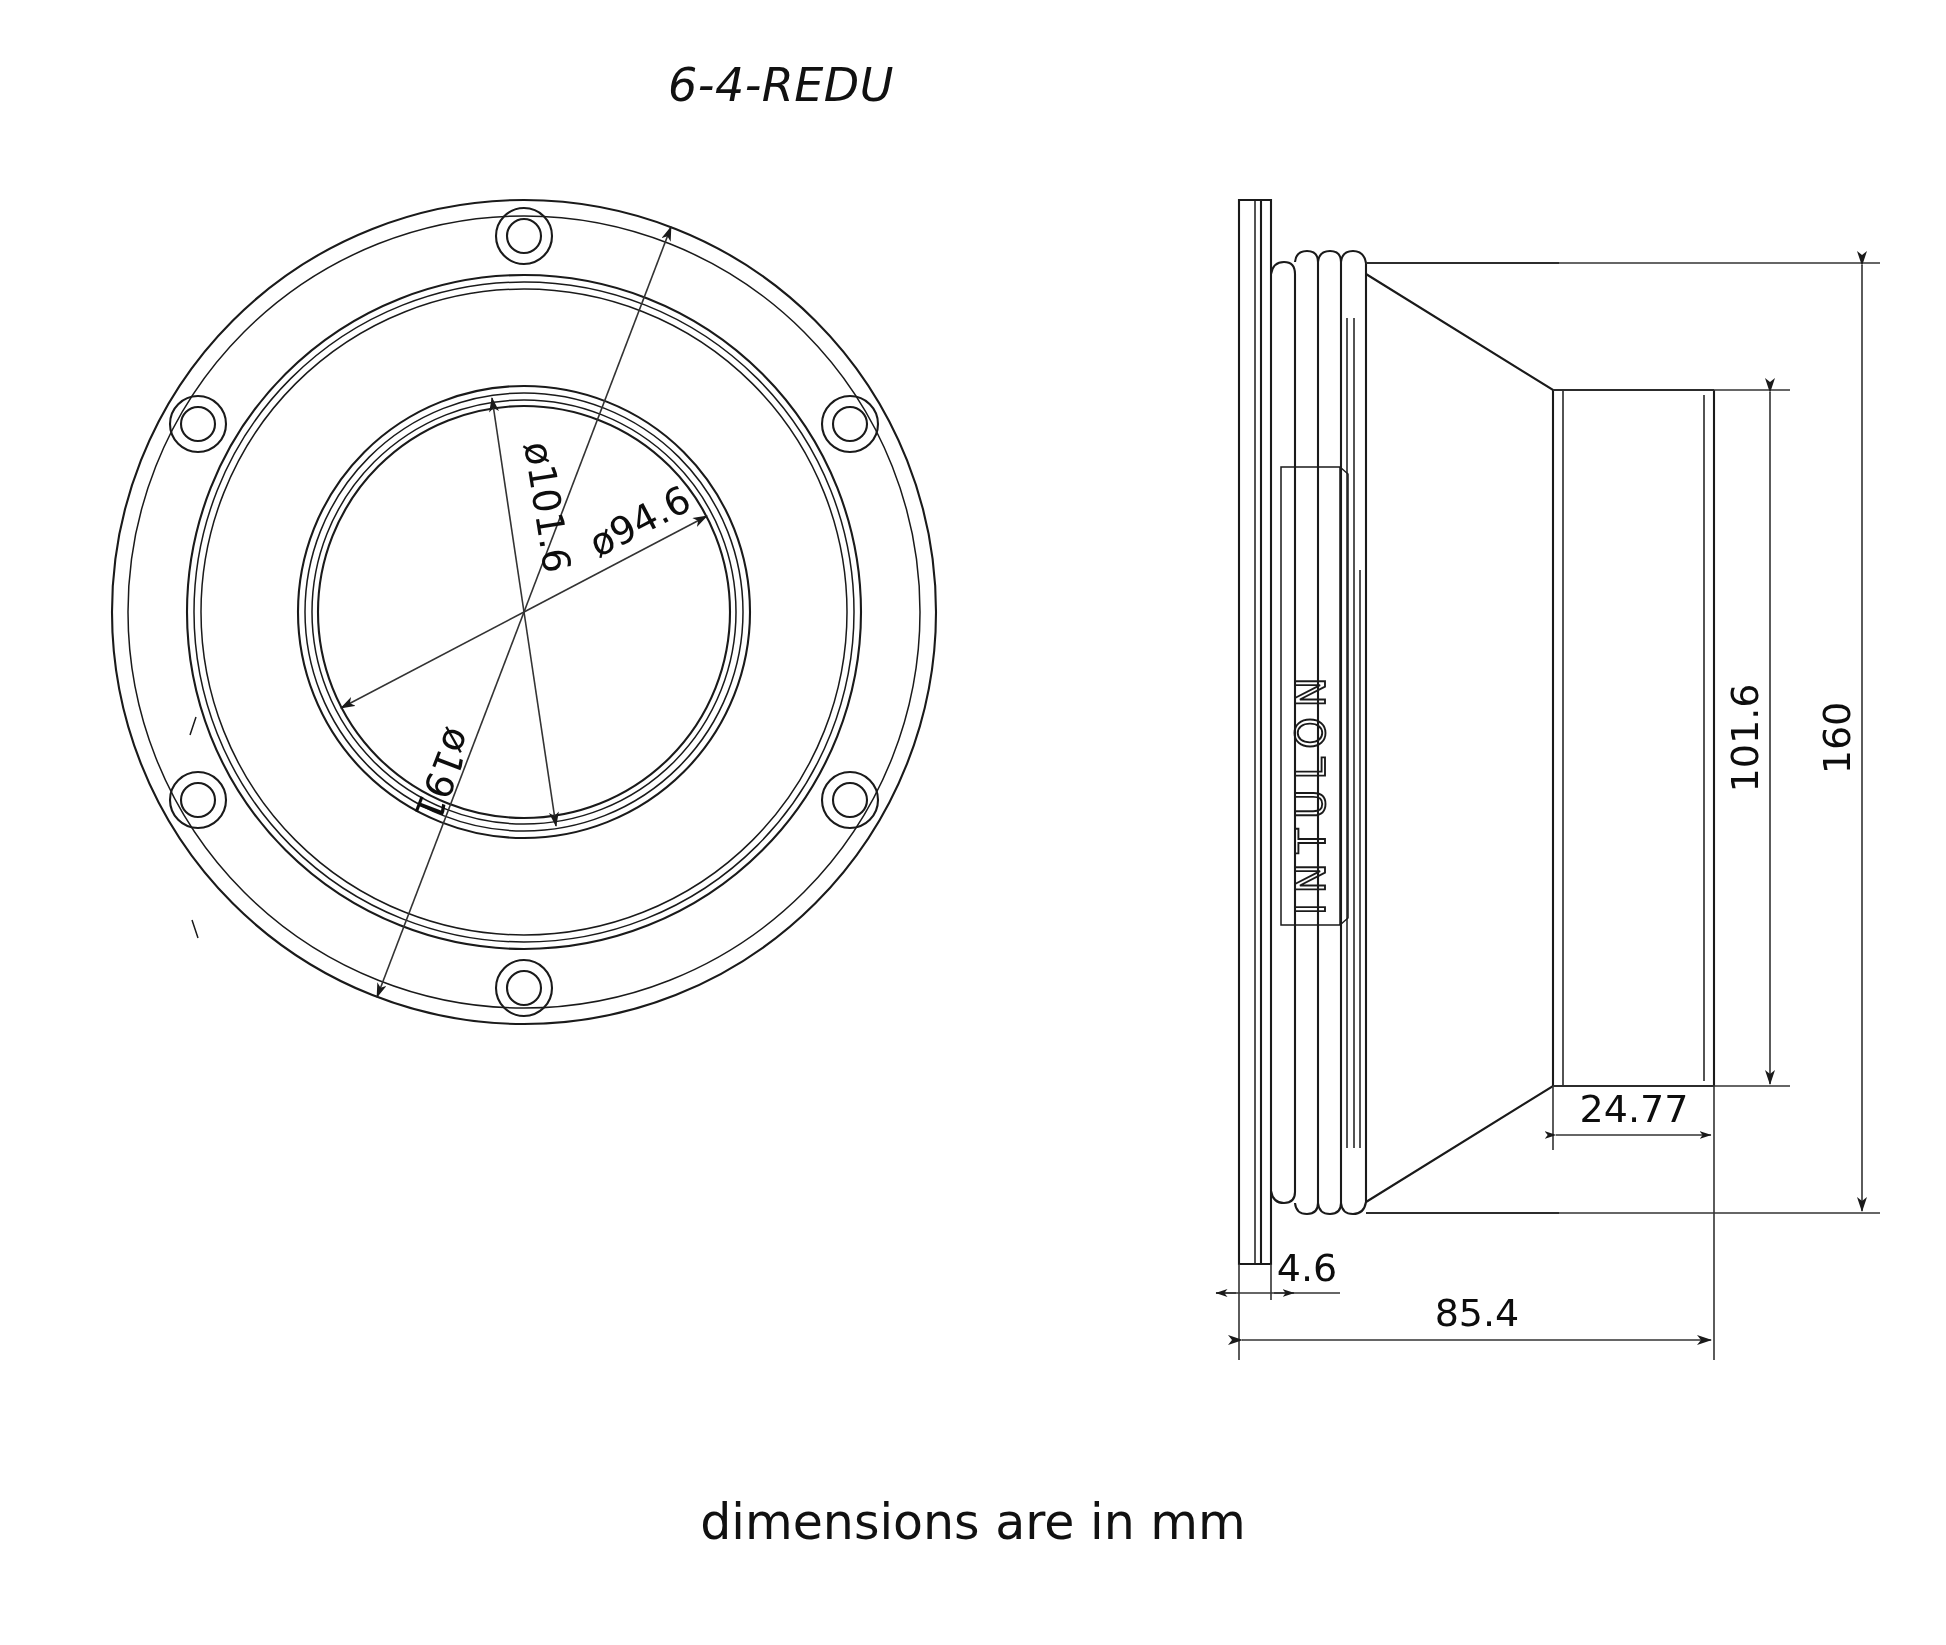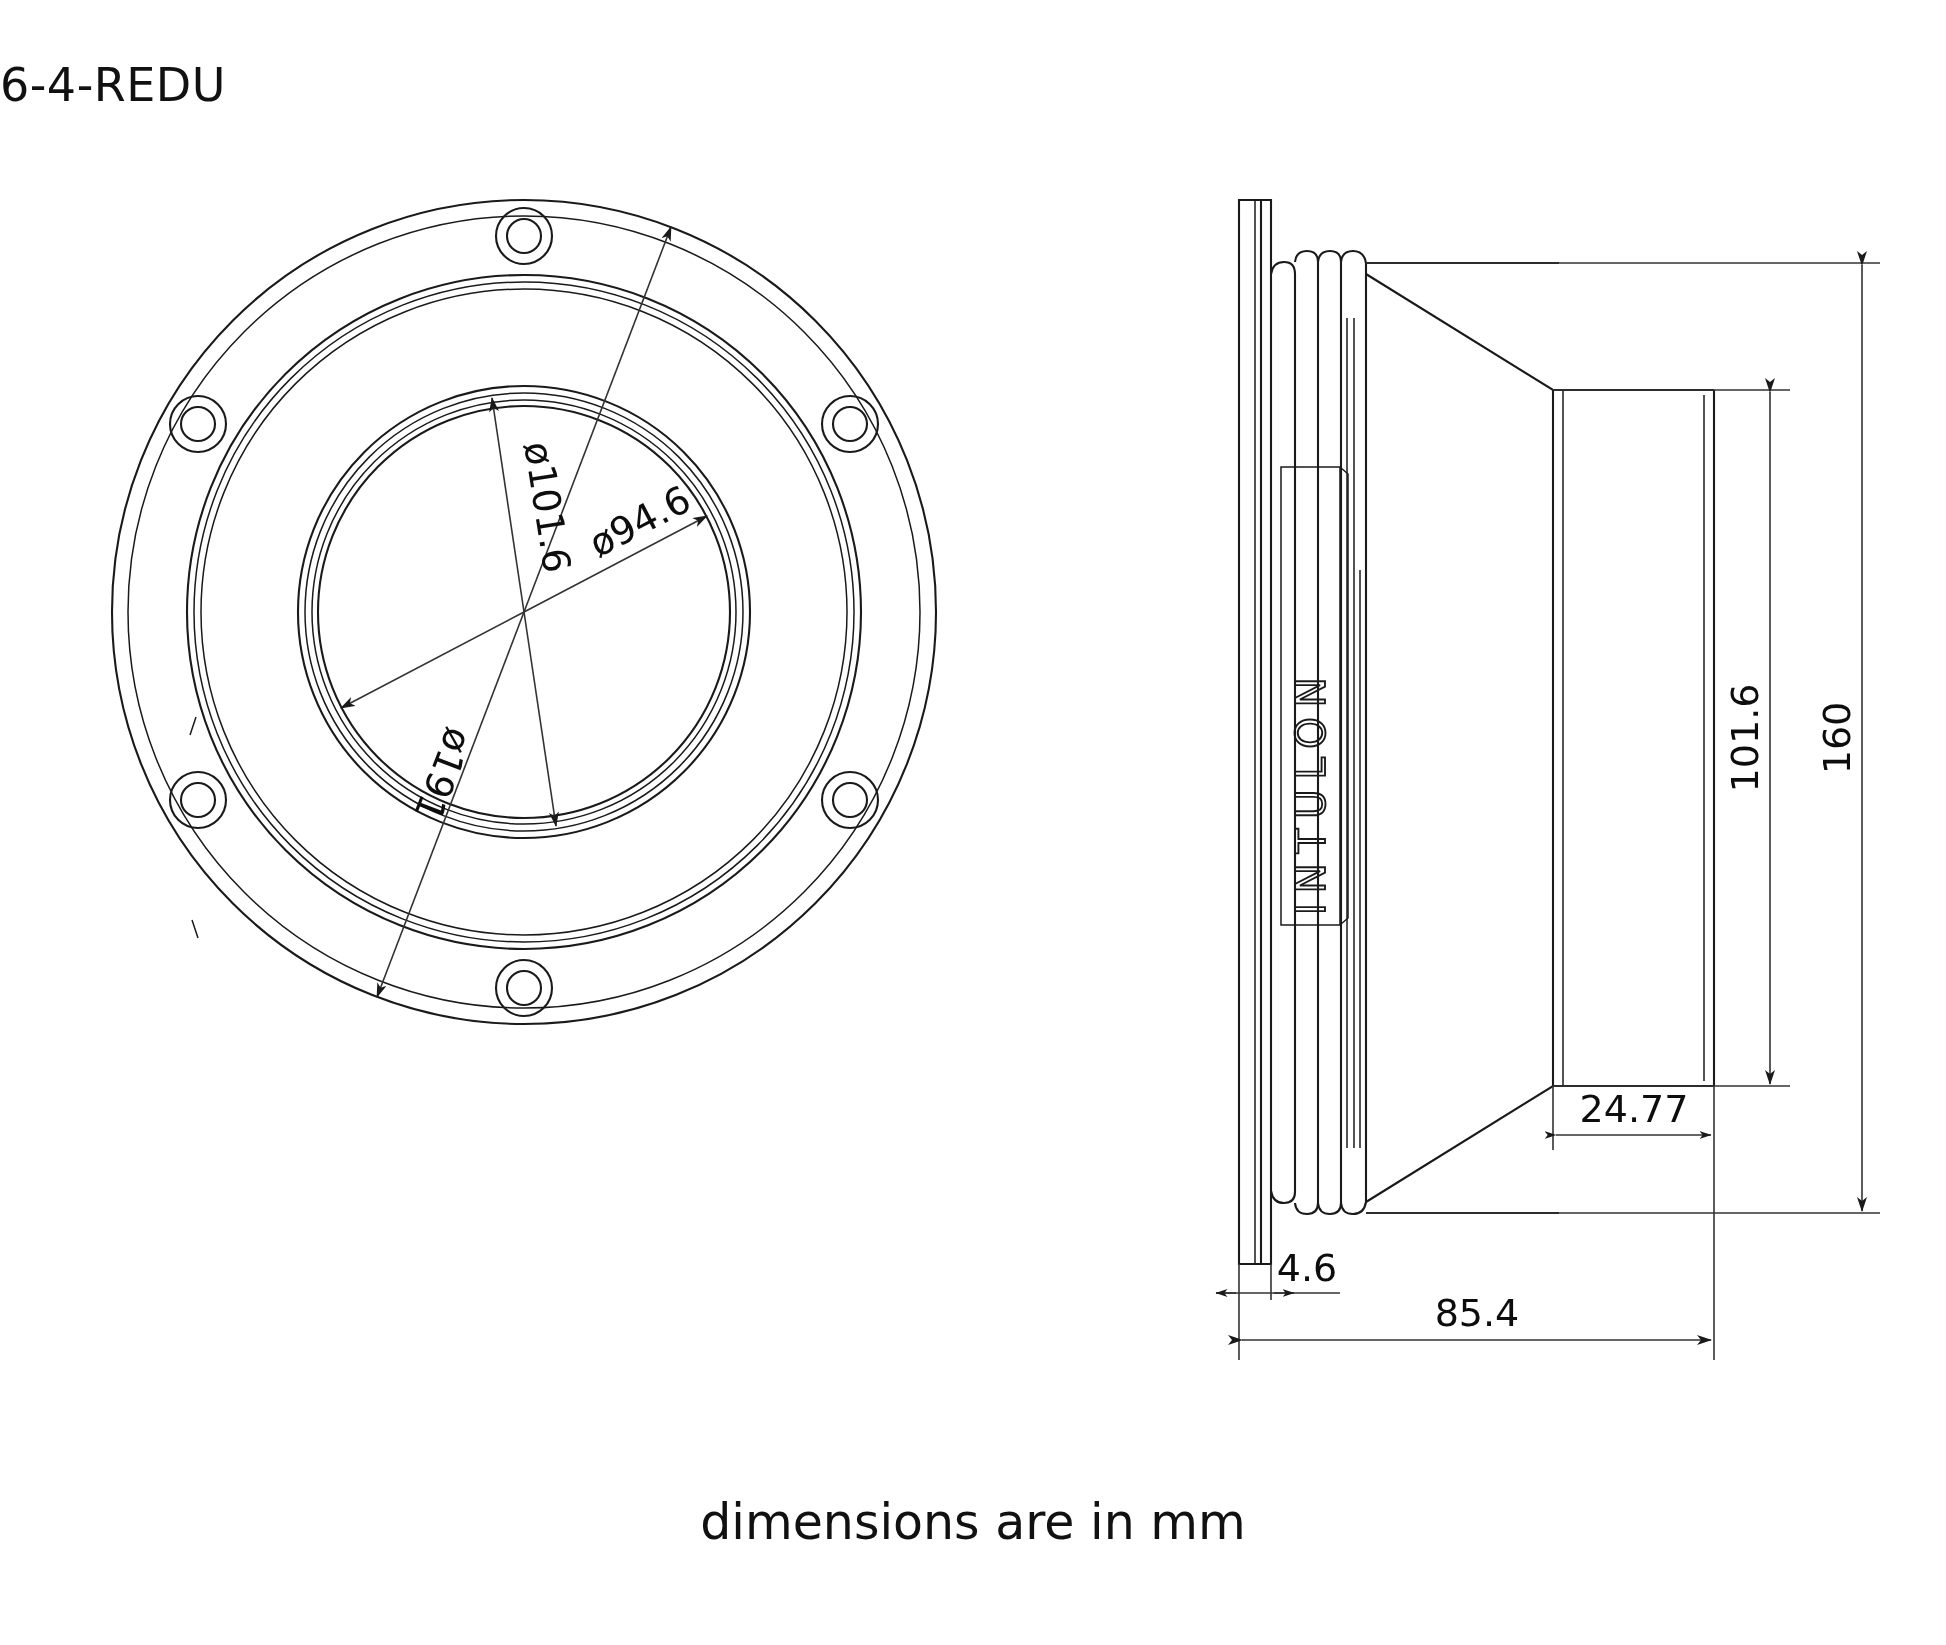--- a/index.html
+++ b/index.html
@@ -19,25 +19,26 @@
     position: absolute;
     left: 0; top: 0;
     width: 1946px;
     height: 1645px;
   }
   .title-text {
     position: absolute;
     left: 0;
     top: 58px;
     width: 1562px;
-    text-align: left;
+    text-align: center;
     font-size: 46px;
     letter-spacing: 0.5px;
     color: #111;
     font-family: "DejaVu Sans", "Liberation Sans", sans-serif;
+    font-style: italic;
   }
   .footer-text {
     position: absolute;
     left: 0;
     top: 1494px;
     width: 1946px;
     text-align: center;
     font-size: 49px;
     color: #111;
     font-family: "DejaVu Sans", "Liberation Sans", sans-serif;

